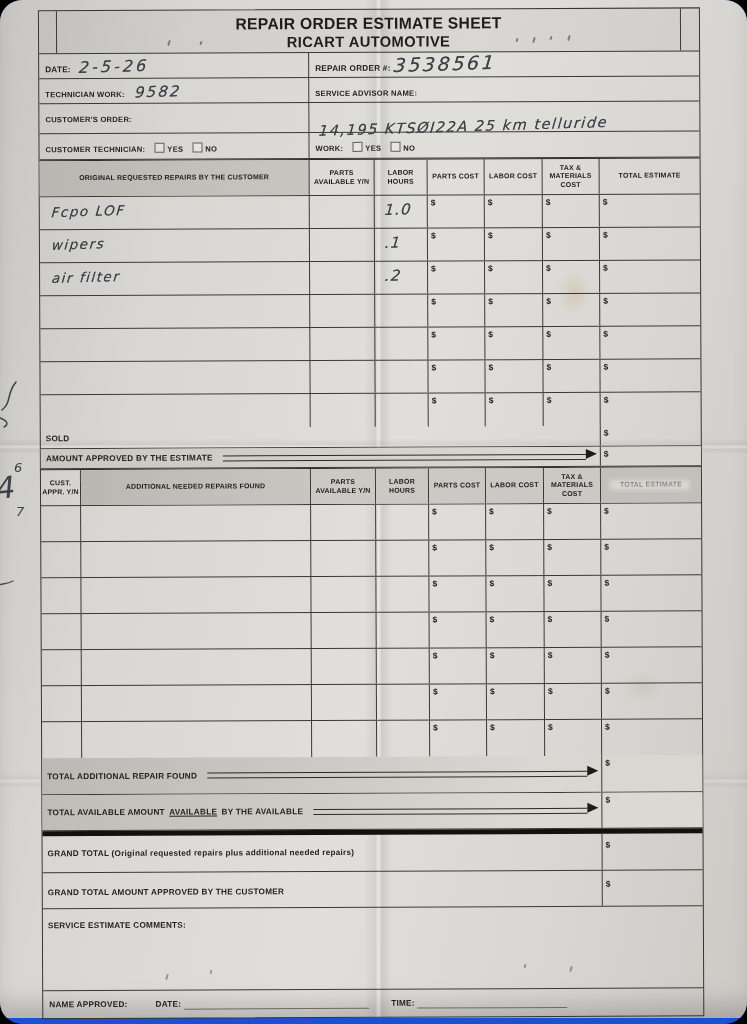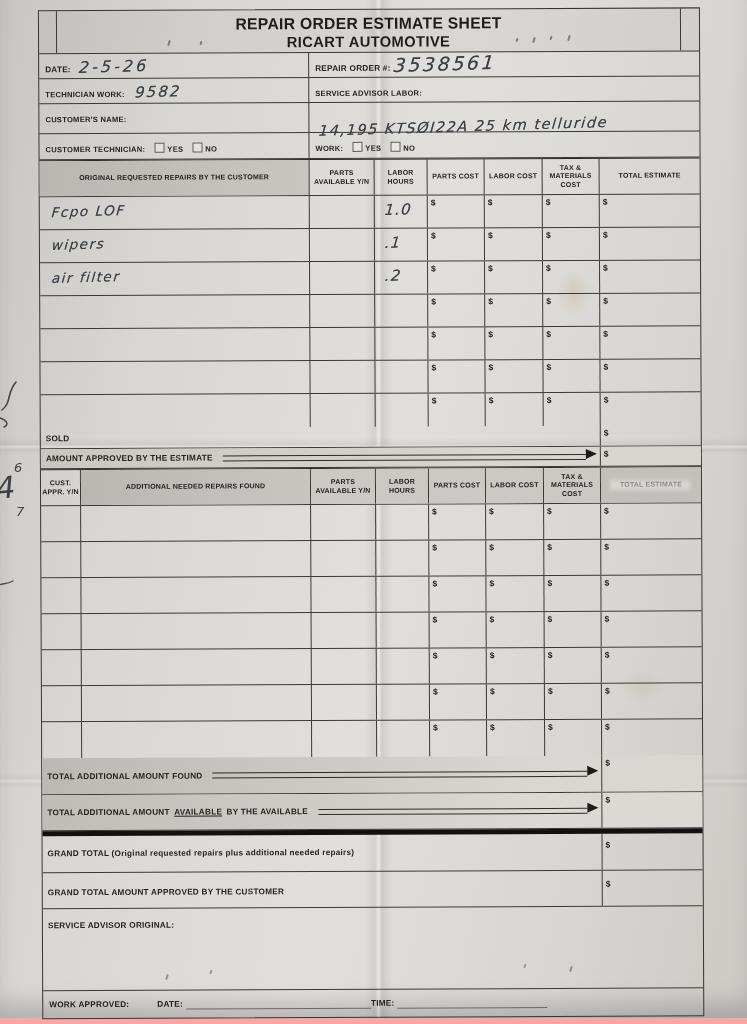--- a/index.html
+++ b/index.html
@@ -1,17 +1,17 @@
 <!DOCTYPE html>
 <html><head>
 <meta charset="utf-8">
 <style>
   html,body{margin:0;padding:0;background:#000;}
   .photo{position:relative;width:747px;height:1024px;overflow:hidden;
-         background:#fca5a5;font-family:"Liberation Sans",sans-serif;}
+         background:#1d4ed8;font-family:"Liberation Sans",sans-serif;border-radius:22px;}
   .paper{position:absolute;left:-8px;top:-8px;width:764px;height:1026px;
          background:linear-gradient(100deg,#c7c5c1,#d9d7d3 22%,#e1dfdb 52%,#d8d6d2 78%,#ccc9c5);
          box-shadow:inset 0 -14px 22px rgba(0,0,0,0.18);}
   
   .vfold{position:absolute;top:0;left:372px;width:28px;height:100%;
          background:linear-gradient(90deg,rgba(0,0,0,0) 0%,rgba(0,0,0,0.06) 40%,rgba(255,255,255,0.30) 52%,rgba(0,0,0,0.08) 64%,rgba(0,0,0,0) 100%);}
   .hfold{position:absolute;left:0;width:100%;height:16px;
          background:linear-gradient(180deg,rgba(0,0,0,0) 0%,rgba(0,0,0,0.05) 40%,rgba(255,255,255,0.22) 55%,rgba(0,0,0,0.05) 75%,rgba(0,0,0,0) 100%);}
   .stain{position:absolute;border-radius:50%;}
   .s1{left:565px;top:278px;width:34px;height:46px;background:radial-gradient(closest-side,rgba(176,146,86,0.22),rgba(176,146,86,0));}
@@ -125,27 +125,27 @@
         <div class="cell flex1 last pad">
           <span class="lbl-md">REPAIR ORDER #:</span><span class="hw ro-val">3538561</span>
         </div>
       </div>
 
       <div class="row r-info">
         <div class="cell w-left pad">
           <span class="lbl">TECHNICIAN WORK:</span><span class="hw tech-val">9582</span>
         </div>
         <div class="cell flex1 last pad">
-          <span class="lbl">SERVICE ADVISOR LABOR:</span>
+          <span class="lbl">SERVICE ADVISOR NAME:</span>
         </div>
       </div>
 
       <div class="row r-cust">
         <div class="cell w-left pad">
-          <span class="lbl">CUSTOMER'S NAME:</span>
+          <span class="lbl">CUSTOMER'S ORDER:</span>
         </div>
         <div class="cell flex1 last">
           <span class="hw cust-line">14,195   KTSØI22A   25 km telluride</span>
         </div>
       </div>
 
       <div class="row r-contact">
         <div class="cell w-left pad">
           <span class="lbl">CUSTOMER TECHNICIAN:</span><span class="cb"></span><span class="lbl">YES</span><span class="cb"></span><span class="lbl">NO</span>
         </div>
@@ -508,31 +508,31 @@
               <span class="dollar">$</span>
             </div>
     <div class="cell w-te last">
               <span class="dollar">$</span>
             </div>
   </div>
 </div>
 
       <div class="row r-tadd">
         <div class="cell flex1 lblrow" style="padding-left:5px">
-          <span class="lbl-md">TOTAL ADDITIONAL AMOUNT FOUND</span>
+          <span class="lbl-md">TOTAL ADDITIONAL REPAIR FOUND</span>
           <span class="arrow"></span>
         </div>
         <div class="cell w-te last">
           <span class="dollar">$</span>
         </div>
       </div>
 
       <div class="row r-tadd2">
         <div class="cell flex1 lblrow" style="padding-left:5px">
-          <span class="lbl-md">TOTAL ADDITIONAL AMOUNT</span>&nbsp;<span class="lbl-md uword">AVAILABLE</span>&nbsp;<span class="lbl-md">BY THE AVAILABLE</span>
+          <span class="lbl-md">TOTAL AVAILABLE AMOUNT</span>&nbsp;<span class="lbl-md uword">AVAILABLE</span>&nbsp;<span class="lbl-md">BY THE AVAILABLE</span>
           <span class="arrow"></span>
         </div>
         <div class="cell w-te last">
           <span class="dollar">$</span>
         </div>
       </div>
 
       <div class="row thick"></div>
 
       <div class="row r-grand">
@@ -548,29 +548,29 @@
         <div class="cell flex1" style="padding:8px 0 0 5px">
           <span class="lbl-md">GRAND TOTAL AMOUNT APPROVED BY THE CUSTOMER</span>
         </div>
         <div class="cell w-te last">
           <span class="dollar" style="top:8px">$</span>
         </div>
       </div>
 
       <div class="row r-comments">
         <div class="cell flex1 last" style="padding:5px 0 0 5px">
-          <span class="lbl-md">SERVICE ADVISOR ORIGINAL:</span>
+          <span class="lbl-md">SERVICE ESTIMATE COMMENTS:</span>
         </div>
       </div>
 
       <div class="row r-work">
-        <span class="lbl-md" style="margin-left:6px">WORK APPROVED:</span>
+        <span class="lbl-md" style="margin-left:6px">NAME APPROVED:</span>
         <span class="lbl-md" style="margin-left:28px">DATE:</span>
         <span class="uline" style="width:185px;margin-left:3px"></span>
-        <span class="lbl-md" style="">TIME:</span>
+        <span class="lbl-md" style="margin-left:22px">TIME:</span>
         <span class="uline" style="width:150px;margin-left:3px"></span>
       </div>
 
     </div>
 
     <div class="streak" style="left:618px;top:488px;width:80px;height:10px"></div>
 
     <svg class="squiggle" style="left:4px;top:388px" width="26" height="48" viewBox="0 0 26 48">
       <path d="M20,2 C10,14 16,22 6,30" stroke="#3e434a" stroke-width="1.6" fill="none" stroke-linecap="round"></path>
       <path d="M4,38 C10,40 14,44 8,47" stroke="#3e434a" stroke-width="1.4" fill="none" stroke-linecap="round"></path>

